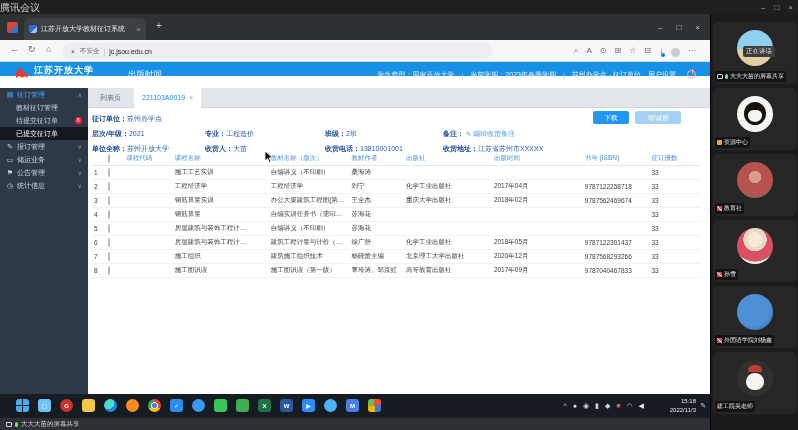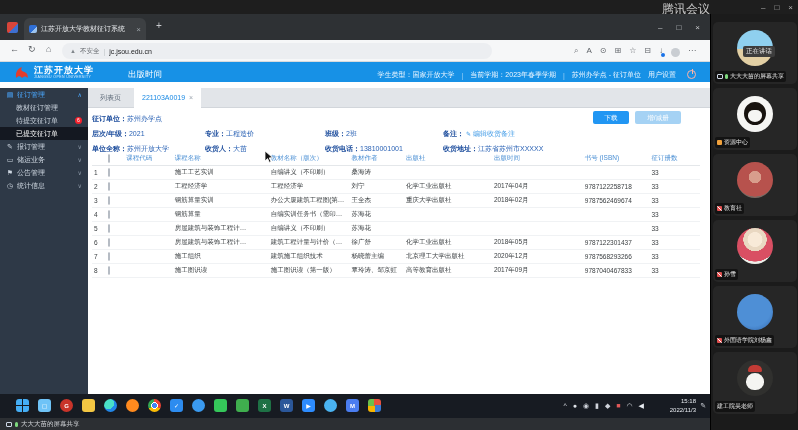--- a/index.html
+++ b/index.html
@@ -2,21 +2,21 @@
 <html><head>
 <meta charset="utf-8">
 <style>
   *{margin:0;padding:0;box-sizing:border-box}
   html,body{width:798px;height:430px;overflow:hidden;background:#000;
     font-family:"Liberation Sans","DejaVu Sans",sans-serif;}
   .screen{position:relative;width:798px;height:430px;background:#141414;overflow:hidden}
 
   
   .mt-titlebar{position:absolute;left:0;top:0;width:798px;height:14px;background:#1e1e1e;}
-  .mt-title{position:absolute;left:0;right:88px;top:1px;text-align:right;font-size:12px;color:#c8c8c8}
+  .mt-title{position:absolute;left:0;right:88px;top:1px;text-align:left;font-size:10px;color:#c8c8c8}
   .mt-controls{position:absolute;right:5px;top:0;height:14px;display:flex;gap:9px;align-items:center;color:#b5b5b5;font-size:8px}
   .mt-controls span{cursor:default}
 
   
   .share-area{position:absolute;left:0;top:14px;width:710px;height:404px;background:#fff;overflow:hidden}
 
   
   .tabstrip{position:absolute;left:0;top:0;width:710px;height:26px;background:#2e3134}
   .tab-appicon{position:absolute;left:7px;top:8px;width:11px;height:11px;border-radius:2px;
     background:linear-gradient(135deg,#d8453a 0 55%,#3e6fd0 55%)}
@@ -36,21 +36,21 @@
   .warn{font-size:6px;color:#80868b}
   .sec-label{font-size:6.5px;color:#5f6368}
   .url-sep{font-size:6.5px;color:#bdc1c6}
   .url-text{font-size:7px;color:#202124}
   .tb-icons{position:absolute;right:14px;top:3px;display:flex;gap:8px;align-items:center}
   .tb-ic{font-size:8px;color:#5f6368;position:relative;line-height:16px}
   .tb-ic.dl::after{content:"";position:absolute;right:-2px;bottom:2px;width:4px;height:4px;border-radius:50%;background:#1a73e8}
   .tb-ic.profile{width:9px;height:9px;border-radius:50%;background:#c9cdd2;margin-top:3px}
 
   
-  .appheader{position:absolute;left:0;top:48px;width:710px;height:20px;background:#1791e6}
+  .appheader{position:absolute;left:0;top:48px;width:710px;height:14px;background:#1791e6}
   .logo{position:absolute;left:14px;top:3px;display:flex;gap:4px;align-items:center}
   .logo-text{display:flex;flex-direction:column;line-height:1}
   .logo-cn{font-size:9px;font-weight:bold;color:#fff;letter-spacing:1px}
   .logo-en{font-size:3.5px;color:#dceefc;letter-spacing:.4px;margin-top:1px}
   .sys-name{position:absolute;left:128px;top:7px;font-size:8.5px;color:#fff;border-bottom:1px solid #fff;padding-bottom:1px}
   .userbar{position:absolute;right:34px;top:0;height:26px;display:flex;align-items:center;gap:7px;font-size:7px;color:#eef7ff;white-space:nowrap}
   .ub-sep{color:#9fd2f5}
   .power{position:absolute;right:14px;top:8px;width:9px;height:9px;border:1px solid #ffb3a7;border-radius:50%}
   .power::after{content:"";position:absolute;left:3.5px;top:-2px;width:1.5px;height:5px;background:#ffb3a7}
 

